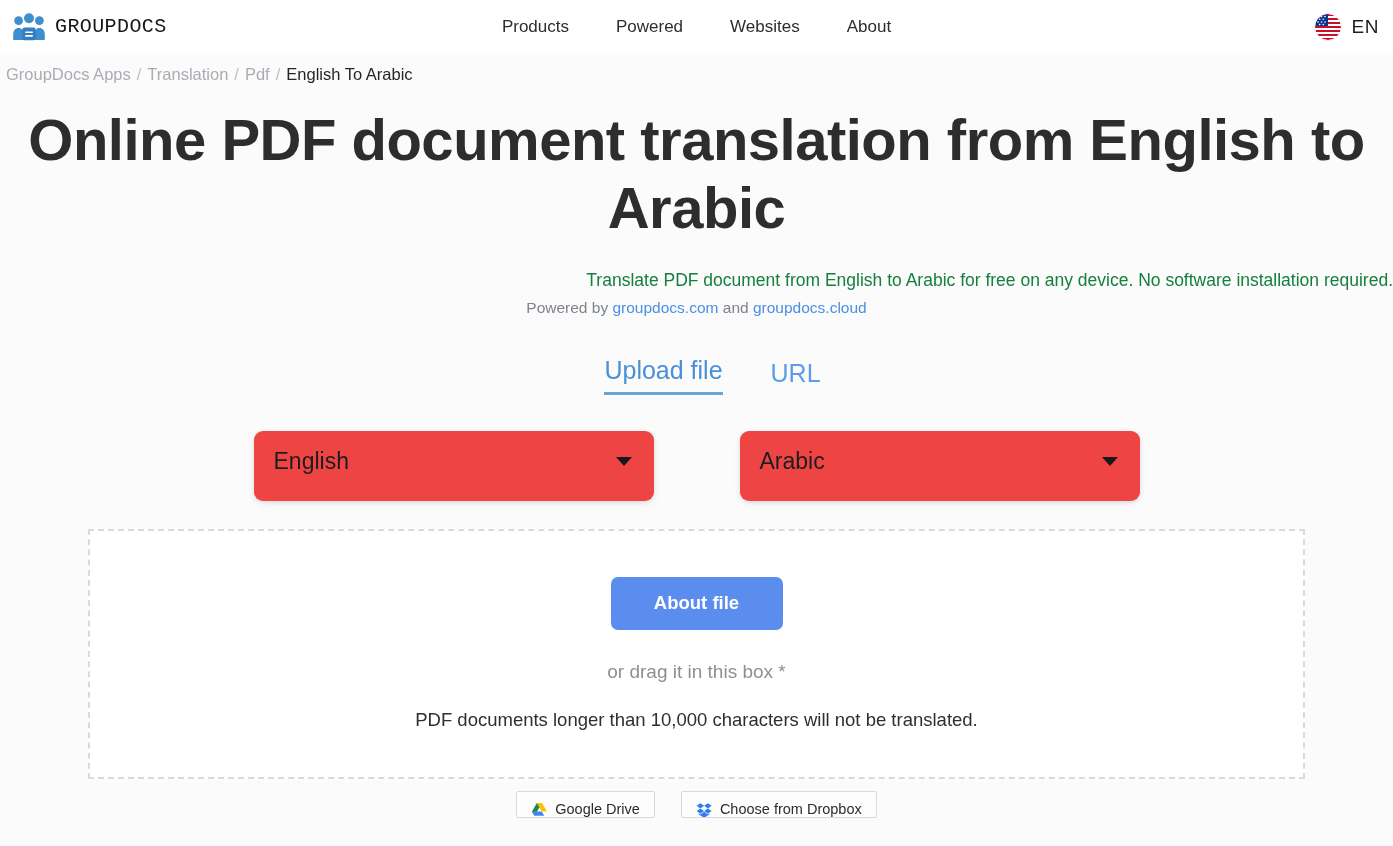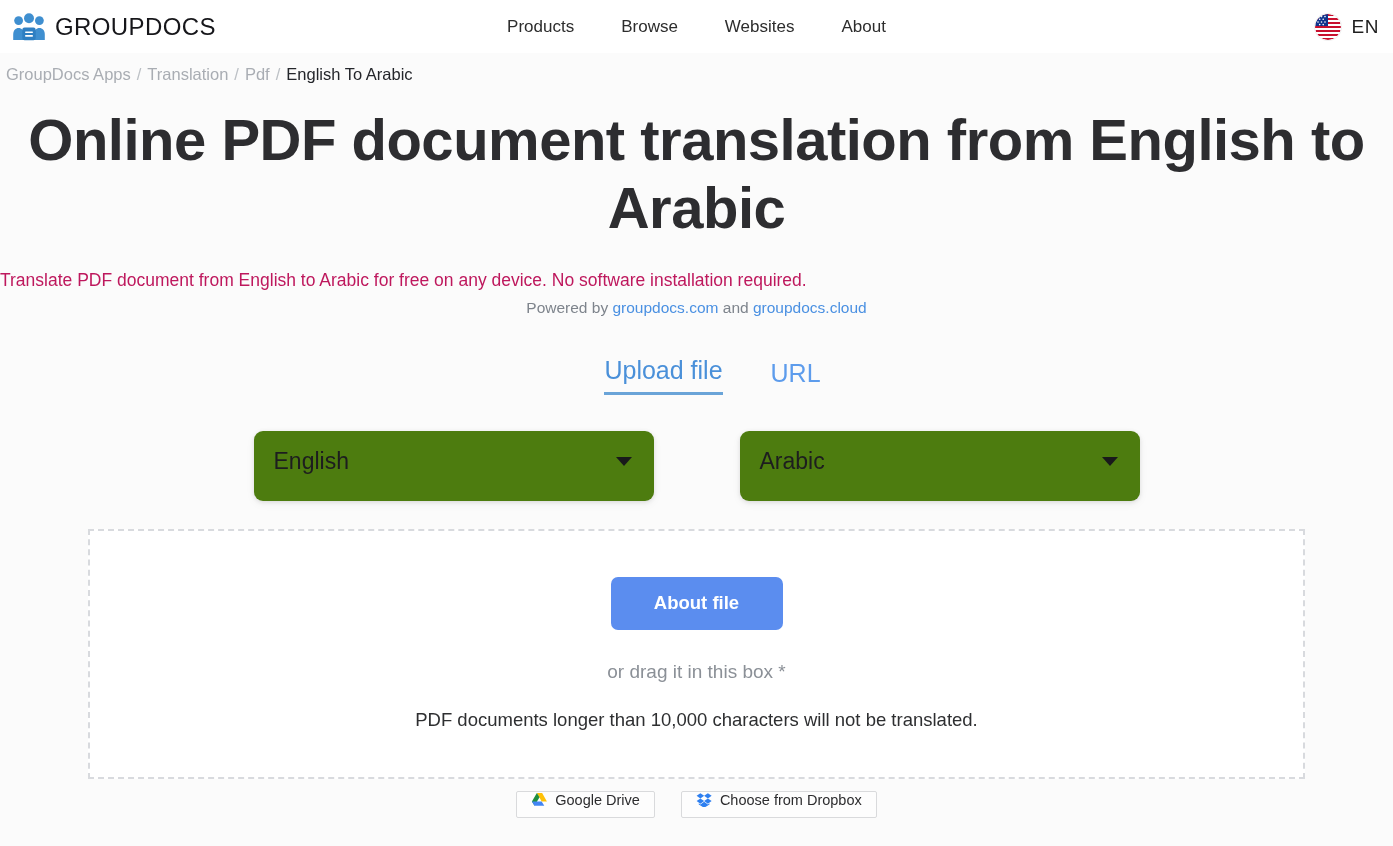--- a/index.html
+++ b/index.html
@@ -25,25 +25,25 @@
     position: relative;
   }
   .brand {
     display: flex;
     align-items: center;
     gap: 9px;
     flex: 0 0 auto;
   }
   .brand-mark { width: 34px; height: 30px; display: block; }
   .brand-name {
-    font-size: 24px;
+    font-size: 20px;
     letter-spacing: 0.4px;
     color: #16161a;
     font-weight: 400;
-    font-family: Liberation Sans, sans-serif;
+    font-family: Liberation Mono, monospace;
   }
   .main-nav {
     position: absolute;
     left: 0; right: 0;
     display: flex;
     justify-content: center;
     gap: 47px;
     pointer-events: none;
   }
   .main-nav > * { pointer-events: auto; }
@@ -97,23 +97,23 @@
     line-height: 1.18;
     font-weight: 700;
     text-align: center;
     color: #2d2d30;
     letter-spacing: -0.5px;
     padding: 0 8px;
     font-family: "Liberation Sans", sans-serif;
   }
   .subtitle {
     margin-top: 24px;
-    text-align: left;
+    text-align: right;
     font-size: 17.5px;
-    color: #be185d;
+    color: #15803d;
     line-height: 1.5;
   }
   .powered {
     margin-top: 6px;
     text-align: center;
     font-size: 15.5px;
     color: #7e848c;
   }
   .powered a {
     color: #4a90e2;
@@ -148,21 +148,21 @@
   
   .selects {
     margin-top: 36px;
     display: flex;
     justify-content: center;
     gap: 86px;
   }
   .select {
     width: 400px;
     height: 70px;
-    background: #4d7c0f;
+    background: #ef4444;
     border-radius: 9px;
     box-shadow: 0 1px 4px rgba(0,0,0,.10), 0 3px 10px rgba(0,0,0,.05);
     display: flex;
     align-items: center;
     padding: 0 22px 8px 20px;
     cursor: pointer;
     justify-content: flex-end;
   }
   .select-value {
     font-size: 23px;
@@ -216,21 +216,21 @@
     display: flex;
     justify-content: center;
     gap: 26px;
   }
   .cloud-btn {
     height: 27px;
     background: #fdfdfd;
     border: 1px solid #d9dadc;
     border-radius: 2px;
     display: flex;
-    align-items: flex-start;
+    align-items: flex-end;
     gap: 7px;
     padding: 0 14px;
     font-size: 14.5px;
     color: #2c2c2e;
     cursor: pointer;
     white-space: nowrap;
     font-family: "Liberation Sans", sans-serif;
   }
   .cloud-ico { width: 17px; height: 15px; display: block; flex: 0 0 auto; }
 </style>
@@ -250,21 +250,21 @@
         <rect x="10.3" y="15.6" width="13.4" height="12.6" rx="2.2" fill="#2f7fc2"></rect>
         <rect x="13" y="19.4" width="8" height="1.7" rx="0.8" fill="#ffffff"></rect>
         <rect x="13" y="23.1" width="8" height="1.7" rx="0.8" fill="#ffffff"></rect>
       </svg>
     </span>
     <span class="brand-name">GROUPDOCS</span>
   </div>
 
   <nav class="main-nav">
     <a class="nav-link">Products</a>
-    <a class="nav-link">Browse</a>
+    <a class="nav-link">Powered</a>
     <a class="nav-link">Websites</a>
     <a class="nav-link">About</a>
   </nav>
 
   <div class="lang-switch">
     <span class="flag">
       <svg class="flag" viewBox="0 0 26 26" xmlns="http://www.w3.org/2000/svg">
         <defs>
             <clipPath id="fc">
               <circle cx="13" cy="13" r="13"></circle>

